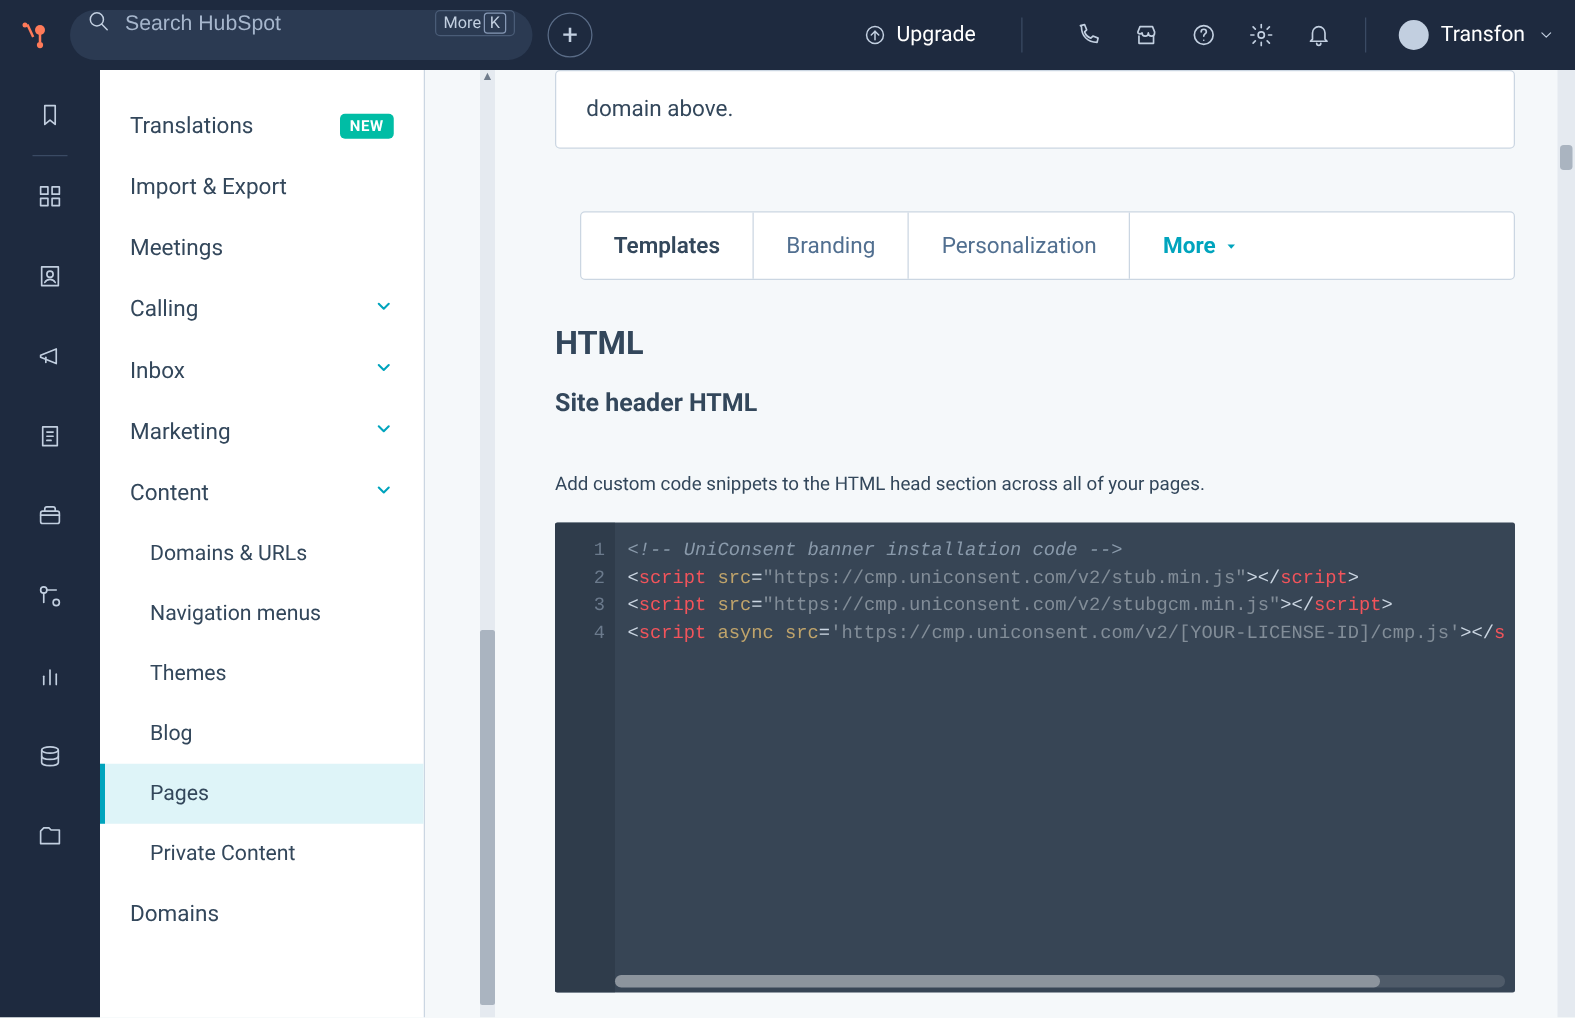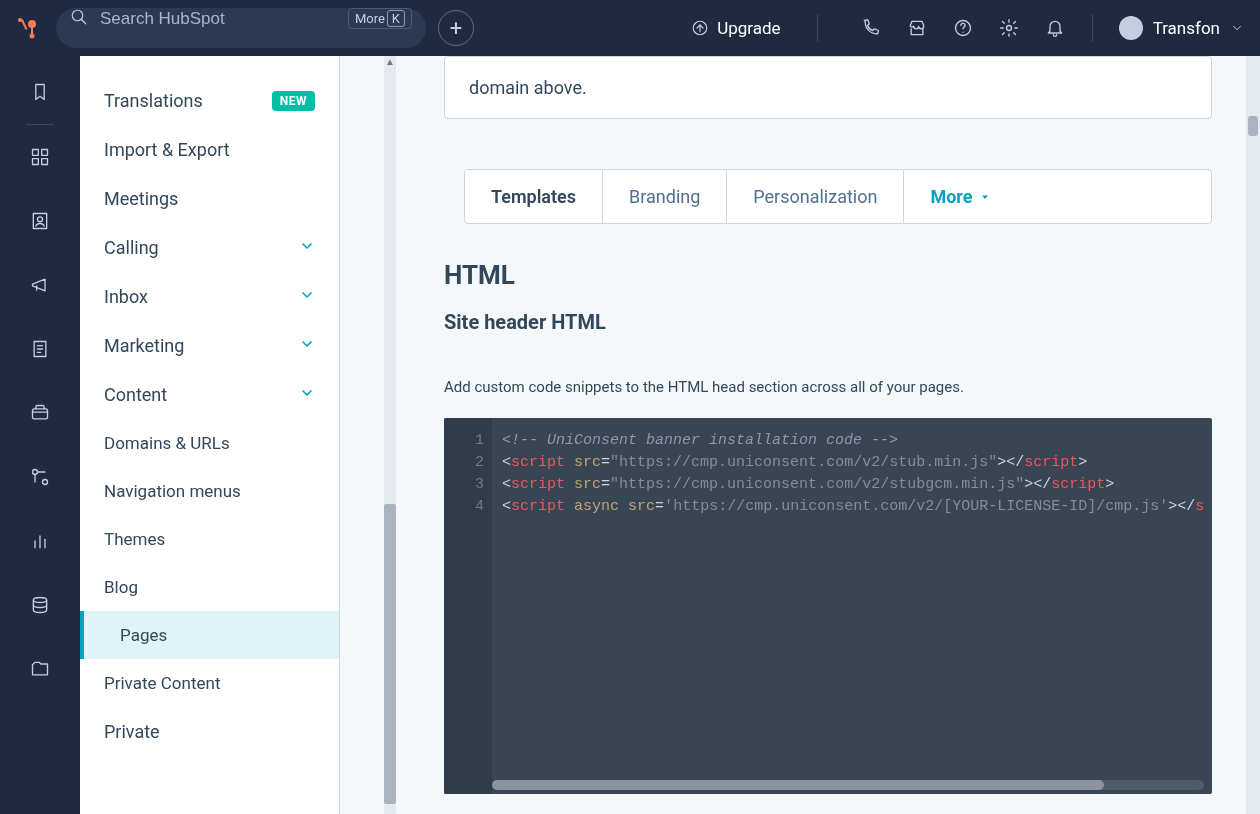--- a/index.html
+++ b/index.html
@@ -149,21 +149,21 @@
 .sp-scrollbar-arrow{
   position:absolute;left:0;right:0;color:#6f7b8b;font-size:10px;text-align:center;
 }
 .sp-scrollbar-arrow.top{top:0;}
 .side-row{
   display:flex;align-items:center;justify-content:space-between;
   padding:14px 24px;
   cursor:pointer;
 }
 .side-row .chev{color:var(--aqua);}
-.side-row.indent{padding-left:24px;font-size:17px;}
+.side-row.indent{padding-left:40px;font-size:17px;}
 .side-row.selected{
   background:var(--sel-bg);
   border-left:4px solid var(--aqua);
   padding-left:36px;
 }
 .side-section-title{
   padding:28px 24px 14px 24px;
   font-weight:700;
   font-size:21px;
 }
@@ -471,21 +471,21 @@
   <div class="side-row indent">
       <span>Blog</span>
     </div>
   <div class="side-row indent selected">
       <span>Pages</span>
     </div>
   <div class="side-row indent">
       <span>Private Content</span>
     </div>
   <div class="side-row">
-      <span>Private</span>
+      <span>Domains</span>
     </div>
 </div>
 
 <div class="sp-scrollbar-track">
   <div class="sp-scrollbar-arrow top">▲</div>
   <div class="sp-scrollbar-thumb"></div>
 </div>
 
 <div class="main">
   <div class="main-inner">

